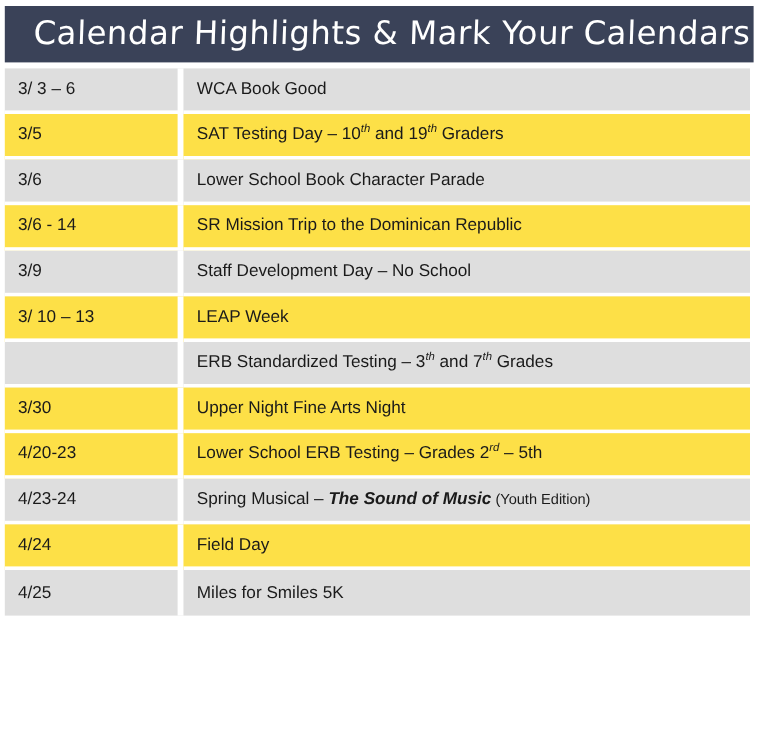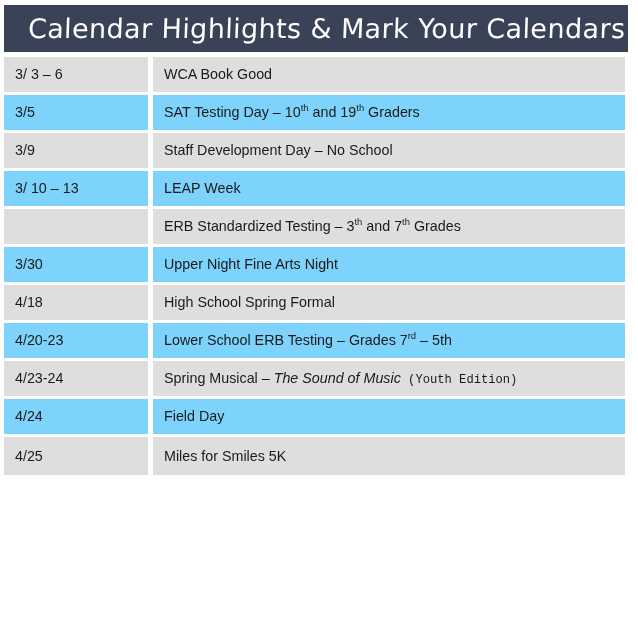--- a/index.html
+++ b/index.html
@@ -73,34 +73,34 @@
     padding-left: 11px;
     padding-right: 4px;
     border-right: 5px solid #ffffff;
   }
   .cell-event {
     padding-left: 11px;
     padding-right: 6px;
   }
 
   .shade-dark  { background: #dedede; }
-  .shade-light { background: #7dd3fc; }
+  .shade-light { background: #fde047; }
 
   sup {
     font-size: 0.66em;
     vertical-align: super;
     line-height: 0;
+    font-style: italic;
   }
   .italic-title {
     font-style: italic;
-    font-weight: 400;
+    font-weight: 700;
   }
   .small-note {
     font-size: 0.85em;
-    font-family: Liberation Mono, monospace;
   }
 </style>
 </head>
 <body>
 
 <div id="page">
 
   <div class="title-banner">
     <span class="title-text">Calendar Highlights &amp; Mark Your Calendars</span>
   </div>
@@ -111,21 +111,29 @@
       <tr class="cal-row">
         <td class="cell cell-date shade-dark">3/ 3 – 6</td>
         <td class="cell cell-event shade-dark">WCA Book Good</td>
       </tr>
 
       <tr class="cal-row">
         <td class="cell cell-date shade-light">3/5</td>
         <td class="cell cell-event shade-light"><span>SAT Testing Day – 10</span><sup>th</sup><span> and 19</span><sup>th</sup><span> Graders</span></td>
       </tr>
 
+      <tr class="cal-row">
+        <td class="cell cell-date shade-dark">3/6</td>
+        <td class="cell cell-event shade-dark">Lower School Book Character Parade</td>
+      </tr>
 
+      <tr class="cal-row">
+        <td class="cell cell-date shade-light">3/6 - 14</td>
+        <td class="cell cell-event shade-light">SR Mission Trip to the Dominican Republic</td>
+      </tr>
 
       <tr class="cal-row">
         <td class="cell cell-date shade-dark">3/9</td>
         <td class="cell cell-event shade-dark">Staff Development Day – No School</td>
       </tr>
 
       <tr class="cal-row">
         <td class="cell cell-date shade-light">3/ 10 – 13</td>
         <td class="cell cell-event shade-light">LEAP Week</td>
       </tr>
@@ -135,28 +143,24 @@
         <td class="cell cell-event shade-dark"><span>ERB Standardized Testing – 3</span><sup>th</sup><span> and 7</span><sup>th</sup><span> Grades</span></td>
       </tr>
 
       <tr class="cal-row">
         <td class="cell cell-date shade-light">3/30</td>
         <td class="cell cell-event shade-light">Upper Night Fine Arts Night</td>
       </tr>
 
 
 
-      <tr class="cal-row">
-        <td class="cell cell-date shade-dark">4/18</td>
-        <td class="cell cell-event shade-dark">High School Spring Formal</td>
-      </tr>
 
       <tr class="cal-row">
         <td class="cell cell-date shade-light">4/20-23</td>
-        <td class="cell cell-event shade-light"><span>Lower School ERB Testing – Grades 7</span><sup>rd</sup><span> – 5th</span></td>
+        <td class="cell cell-event shade-light"><span>Lower School ERB Testing – Grades 2</span><sup>rd</sup><span> – 5th</span></td>
       </tr>
 
       <tr class="cal-row">
         <td class="cell cell-date shade-dark">4/23-24</td>
         <td class="cell cell-event shade-dark"><span>Spring Musical – </span><span class="italic-title">The Sound of Music</span><span class="small-note"> (Youth Edition)</span></td>
       </tr>
 
       <tr class="cal-row">
         <td class="cell cell-date shade-light">4/24</td>
         <td class="cell cell-event shade-light">Field Day</td>

